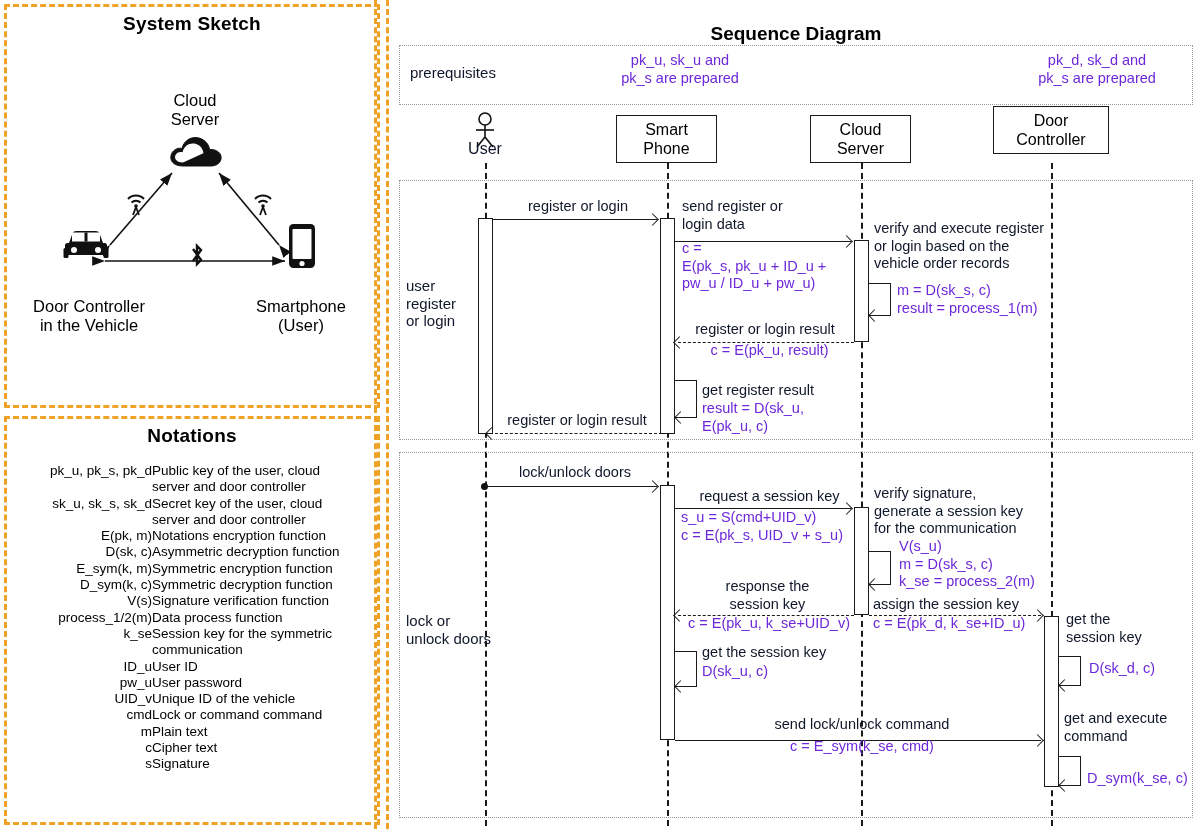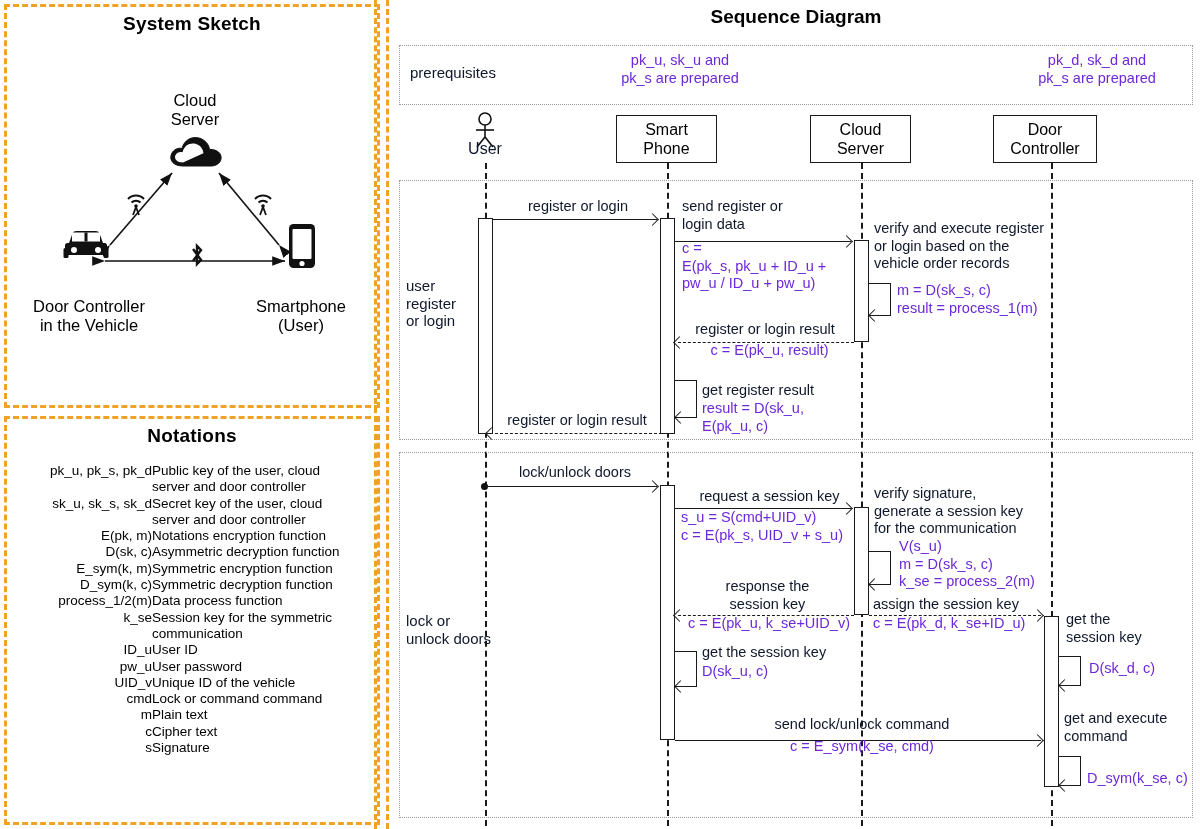--- a/index.html
+++ b/index.html
@@ -47,21 +47,21 @@
   #notations-list {
     position:absolute; left:6px; top:44px; width:366px;
     font-size:13.5px; line-height:16.3px;
   }
   .note-row { display:flex; align-items:flex-start; margin-bottom:0px; }
   .note-sym { width:139px; text-align:right; padding-right:0; flex:0 0 139px; white-space:pre-line; }
   .note-def { flex:1; white-space:pre-line; }
 
   
   #right-panel { position:absolute; left:392px; top:0; width:808px; height:829px; }
-  #seq-title { position:absolute; left:0; top:6px; width:808px; text-align:center;
+  #seq-title { position:absolute; left:0; top:23px; width:808px; text-align:center;
                font-weight:bold; font-size:19px; }
 
   .dotted-frame {
     position:absolute; border:1px dotted #9a9a9a;
   }
 
   
   .actor-box {
     position:absolute; border:1.6px solid #1a1a1a; background:#fff;
     text-align:center; font-size:16px; line-height:19px; padding-top:4px;
@@ -220,20 +220,24 @@
           </div>
         <div class="note-row">
             <div class="note-sym">E_sym(k, m)</div>
             <div class="note-def">Symmetric encryption function</div>
           </div>
         <div class="note-row">
             <div class="note-sym">D_sym(k, c)</div>
             <div class="note-def">Symmetric decryption function</div>
           </div>
         <div class="note-row">
+            <div class="note-sym">V(s)</div>
+            <div class="note-def">Signature verification function</div>
+          </div>
+        <div class="note-row">
             <div class="note-sym">process_1/2(m)</div>
             <div class="note-def">Data process function</div>
           </div>
         <div class="note-row">
             <div class="note-sym">k_se</div>
             <div class="note-def">Session key for the symmetric
 communication</div>
           </div>
         <div class="note-row">
             <div class="note-sym">ID_u</div>
@@ -289,21 +293,21 @@
         <line x1="15" y1="25" x2="7" y2="35" stroke="#111" stroke-width="1.6"></line>
         <line x1="15" y1="25" x2="23" y2="35" stroke="#111" stroke-width="1.6"></line>
       </svg>
     </div>
     <div class="lbl" style="left:63px; top:140px; width:60px; text-align:center; font-size:16px;">User</div>
 
     <div class="actor-box" style="left:224px; top:115px; width:101px; height:48px;">Smart
 Phone</div>
     <div class="actor-box" style="left:418px; top:115px; width:101px; height:48px;">Cloud
 Server</div>
-    <div class="actor-box" style="left:601px; top:115px; width:104px; height:48px;">Door
+    <div class="actor-box" style="left:601px; top:106px; width:116px; height:48px;">Door
 Controller</div>
 
     <div class="lifeline" style="left:93px;  top:163px; height:663px;"></div>
     <div class="lifeline" style="left:275px; top:163px; height:663px;"></div>
     <div class="lifeline" style="left:469px; top:163px; height:663px;"></div>
     <div class="lifeline" style="left:659px; top:163px; height:663px;"></div>
 
     <div class="dotted-frame" style="left:7px; top:180px; width:794px; height:260px;"></div>
     <div class="lbl" style="left:14px; top:277px; width:80px; font-size:15px;">user
 register

